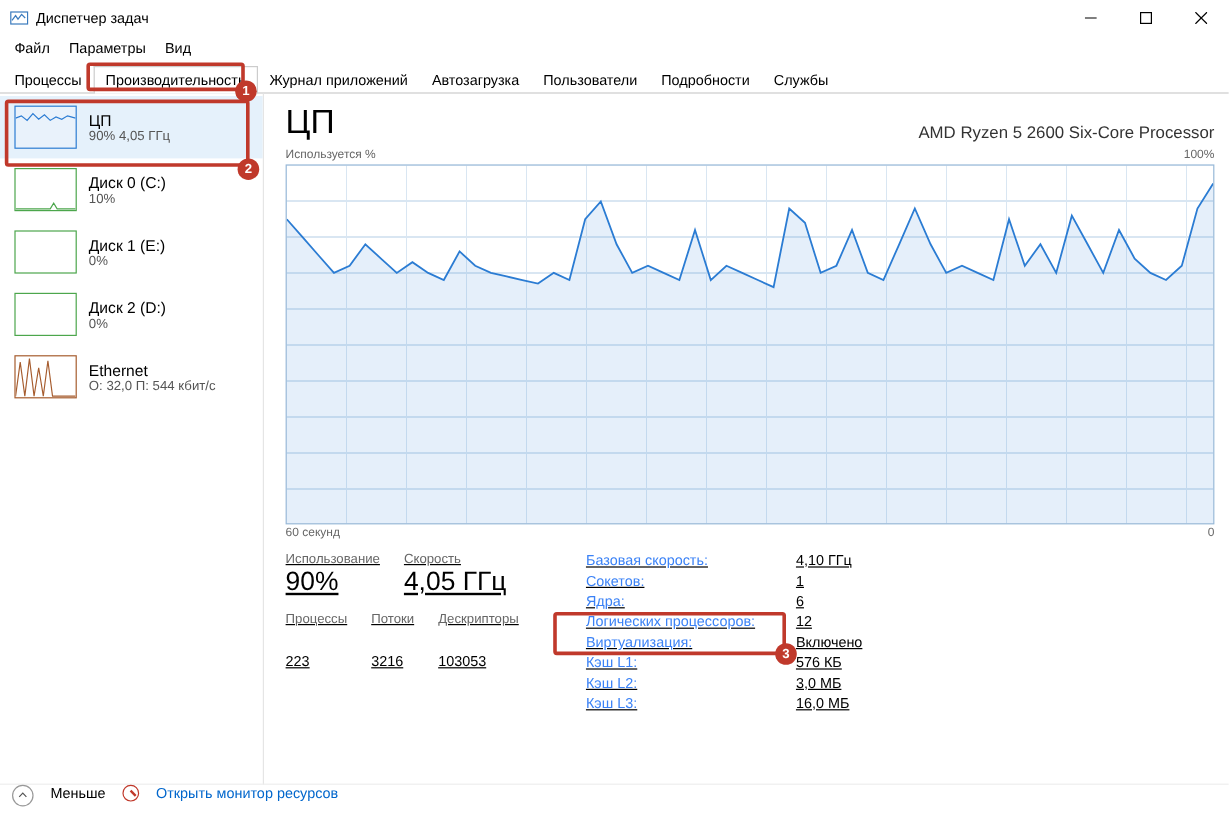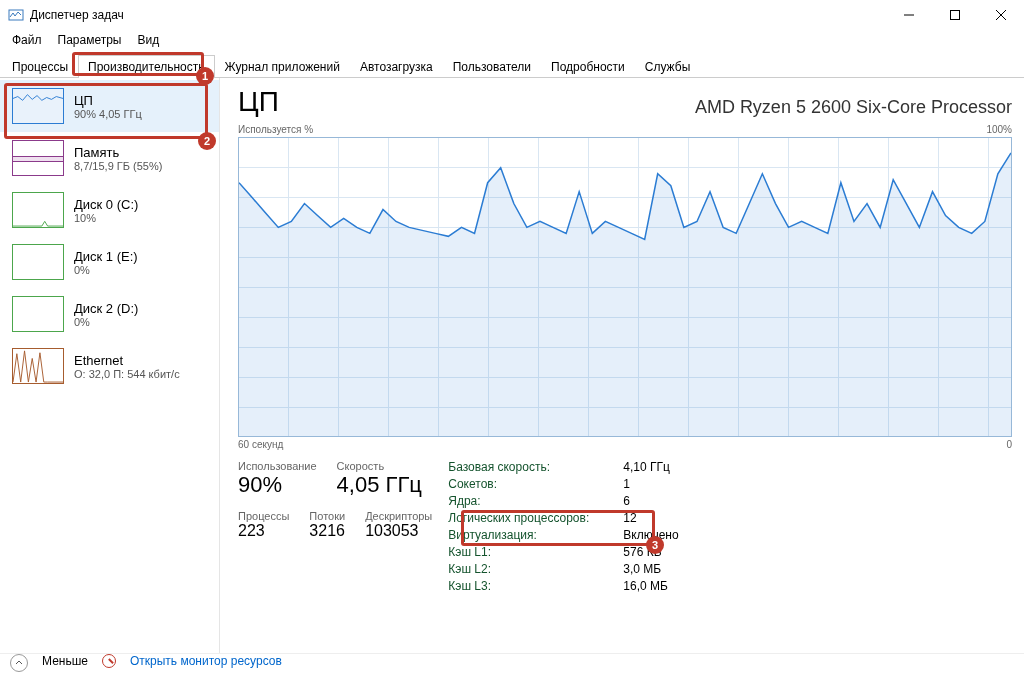--- a/index.html
+++ b/index.html
@@ -26,32 +26,32 @@
 .mini.mem .bar { position:absolute; left:0; top:45%; right:0; height:0; border-top:1px solid #8b3a8b; border-bottom:1px solid #8b3a8b; height:6px; background:#efe0ef; }
 .mini.disk { border-color:#4ca64c; }
 .mini.eth { border-color:#a65c2e; }
 .mini.gpu { border-color:#2b7cd3; }
 .mini svg { position:absolute; inset:0; width:100%; height:100%; }
 .side-text .l1 { font-size:13px; color:#000; }
 .side-text .l2 { font-size:11px; color:#555; }
 .main { flex:1; padding: 8px 12px 0 18px; display:flex; flex-direction:column; }
 .hdr { display:flex; align-items:flex-end; justify-content:space-between; margin-bottom:6px; }
 .hdr h1 { font-weight:400; font-size:28px; }
-.hdr .model { font-size:18px; color:#333;text-align:center; }
+.hdr .model { font-size:14px; color:#333;text-align:center; }
 .chart-labels { display:flex; justify-content:space-between; font-size:10px; color:#666; margin-bottom:2px; }
 .chart { height: 300px; border:1px solid #97b8d8; position:relative; background: repeating-linear-gradient(to right, transparent 0 49px, #d9e6f2 49px 50px), repeating-linear-gradient(to bottom, transparent 0 29px, #d9e6f2 29px 30px); }
 .chart svg { position:absolute; inset:0; width:100%; height:100%; }
 .chart-xlabels { display:flex; justify-content:space-between; font-size:10px; color:#666; margin-top:2px; margin-bottom:10px;gap:32px;}
-.stats { display:flex; gap:16px; }
+.stats { display:flex; gap:56px;text-decoration:underline; }
 .stats-left .row { display:flex; gap:20px; margin-bottom:12px; }
 .stat .lbl { font-size:11px; color:#666; }
 .stat .val { font-size:22px; }
-.stat.sm .val { font-size:16px; }
+.stat.sm .val { font-size:12px;margin-top:22px; }
 .stats-right { display:grid; grid-template-columns: 175px 90px; row-gap:3px; font-size:12px; }
-.stats-right .k { color:#14532d; }
+.stats-right .k { color:#3b82f6; }
 .footer { position:absolute; left:0; bottom:0; right:0; height:34px; border-top:1px solid #eee; display:flex; align-items:flex-start; padding:0 10px; gap:14px; font-size:12px;}
 .footer .chev { width:18px; height:18px; border:1px solid #999; border-radius:50%; display:flex; align-items:center; justify-content:center; }
 .footer .link { color:#0066cc; }
 .footer .rm-icon { width:14px; height:14px; border:1.5px solid #c0392b; border-radius:50%; position:relative; }
 .footer .rm-icon::after { content:''; position:absolute; width:6px; height:1.5px; background:#c0392b; top:3px; left:6px; transform:rotate(45deg); transform-origin:left; }
 
 .callout { position:absolute; border:3px solid #c0392b; border-radius:3px; pointer-events:none; }
 .badge { position:absolute; width:18px; height:18px; background:#c0392b; color:#fff; border-radius:50%; font-size:11px; font-weight:bold; display:flex; align-items:center; justify-content:center; }
 </style>
 </head>
@@ -105,29 +105,20 @@
   <div class="sidebar">
     <div class="side-item selected">
       <div class="mini cpu">
         <svg viewBox="0 0 52 36" preserveAspectRatio="none">
             <polyline points="0,10 5,8 10,12 15,6 20,11 25,7 30,12 35,9 40,11 45,8 52,10" fill="none" stroke="#2b7cd3" stroke-width="1"></polyline>
           </svg>
       </div>
       <div class="side-text">
         <div class="l1">ЦП</div>
         <div class="l2">90% 4,05 ГГц</div>
-      </div>
-    </div>
-    <div class="side-item">
-      <div class="mini mem">
-          <div class="bar"></div>
-        </div>
-      <div class="side-text">
-        <div class="l1">Память</div>
-        <div class="l2">8,7/15,9 ГБ (55%)</div>
       </div>
     </div>
     <div class="side-item">
       <div class="mini disk">
           <svg viewBox="0 0 52 36" preserveAspectRatio="none">
             <polyline points="0,35 30,35 33,30 36,35 52,35" fill="none" stroke="#4ca64c" stroke-width="1"></polyline>
           </svg>
         </div>
       <div class="side-text">
         <div class="l1">Диск 0 (C:)</div>

